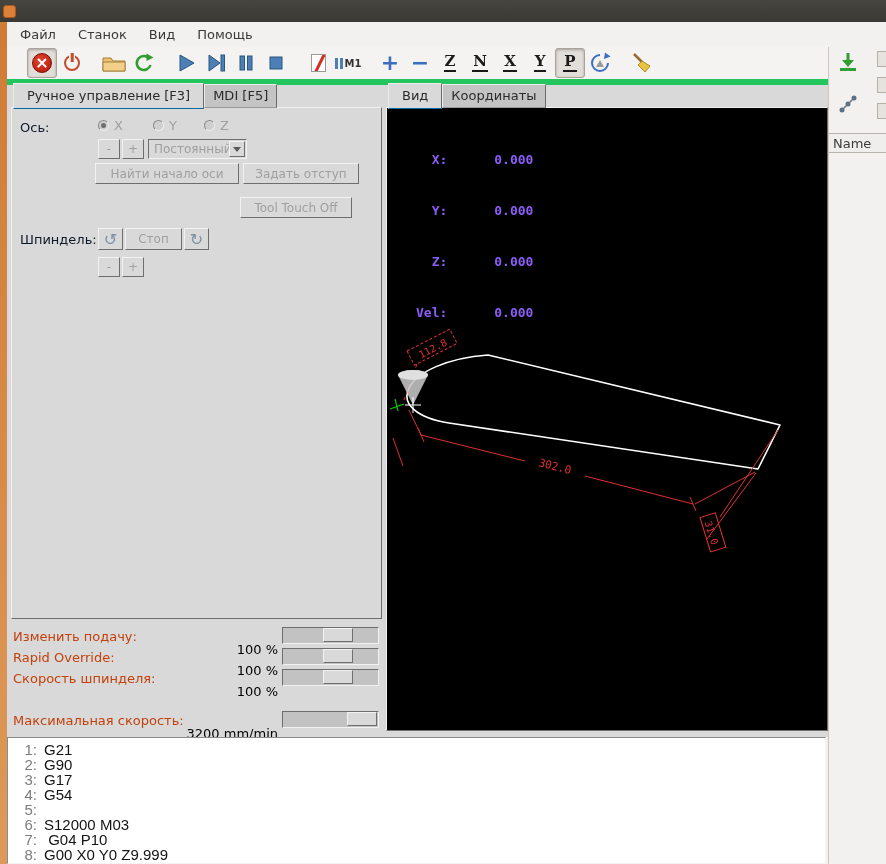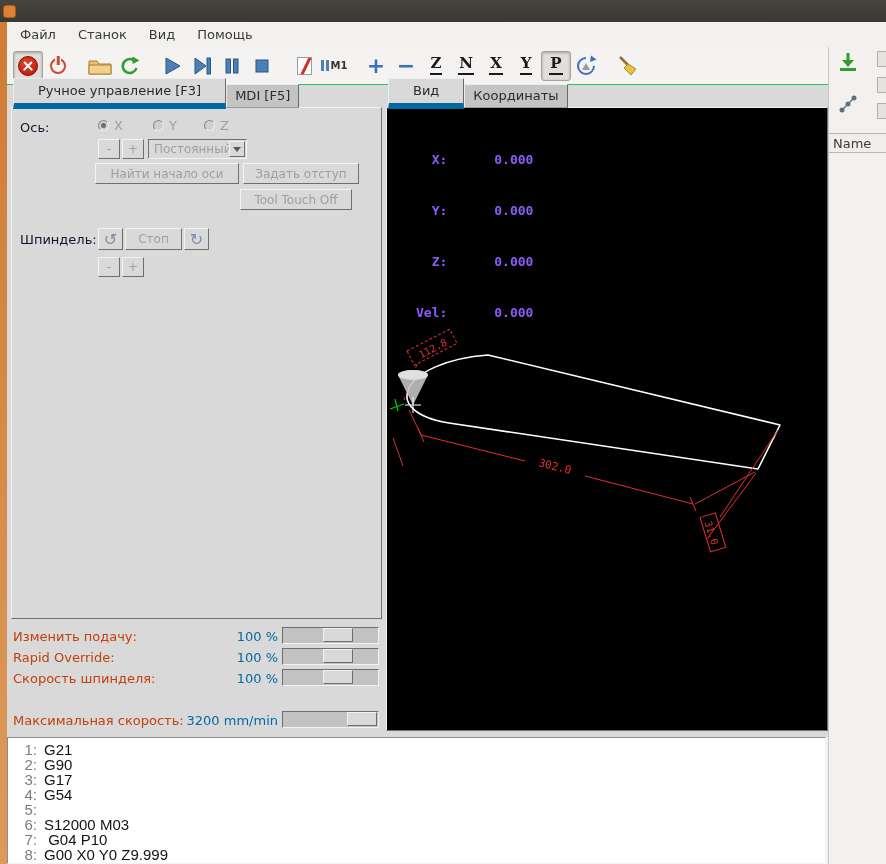--- a/index.html
+++ b/index.html
@@ -11,21 +11,21 @@
   .title-icon{width:13px;height:13px;border-radius:3px;background:#dd8136;border:1px solid #a85a1c}
   .title-text{color:#dcd8d0;font-weight:bold;font-size:13px;white-space:nowrap}
 
   .orange-strip{position:absolute;left:0;top:22px;width:7px;height:842px;background:linear-gradient(#cf7c35,#dd9a5b)}
 
   
   .menubar{position:absolute;left:7px;top:22px;width:879px;height:25px;background:#f2f1ef;display:flex;padding-left:2px}
   .menu-item{padding:0 11px;font-size:13px;color:#3a3a3a;display:flex;align-items:center;cursor:default}
 
   
-  .toolbar{position:absolute;left:7px;top:47px;width:821px;height:38px;background:#f4f3f1;border-bottom:1px solid #22c55e;display:flex;align-items:center;padding-left:6px}
+  .toolbar{position:absolute;left:7px;top:47px;width:821px;height:38px;background:#f4f3f1;border-bottom:6px solid #22c55e;display:flex;align-items:center;padding-left:20px}
   .tbtn{width:30px;height:30px;display:flex;align-items:center;justify-content:center;border-radius:3px;position:relative;flex:none}
   .tbtn.pressed{background:#e2dfda;border:1px solid #a9a39a;box-shadow:inset 0 1px 3px rgba(0,0,0,.28)}
   .tgap{width:12px;flex:none}
   .estop-icon{width:20px;height:20px;border-radius:50%;background:radial-gradient(circle at 40% 35%,#e24533,#b31504);border:1px solid #7e0d02;position:relative}
   .estop-icon::before,.estop-icon::after{content:"";position:absolute;width:12px;height:2.4px;background:#fff;left:3px;top:8px;border-radius:1px}
   .estop-icon::before{transform:rotate(45deg)}
   .estop-icon::after{transform:rotate(-45deg)}
   .power-icon{width:16px;height:16px;border:2.4px solid #c64c2e;border-radius:50%;position:relative}
   .power-icon::before{content:"";position:absolute;left:50%;top:-5px;transform:translateX(-50%);width:6px;height:7px;background:#f4f3f1}
   .power-icon::after{content:"";position:absolute;left:50%;top:-4px;transform:translateX(-50%);width:2.5px;height:9px;background:#c64c2e}
@@ -36,38 +36,38 @@
   .m1-bars i{width:3px;height:11px;background:#4b7fb5;display:block}
   .m1-text{font-size:10px;font-weight:bold;color:#333}
   .zoomin-icon::before{content:"+";font-size:22px;font-weight:bold;color:#3d6fc0;line-height:1}
   .zoomout-icon::before{content:"\2212";font-size:22px;font-weight:bold;color:#3d6fc0;line-height:1}
   .view-letter{font-family:"DejaVu Serif","Liberation Serif",serif;font-weight:bold;font-size:15px;color:#1a1a1a;border-bottom:2px solid #1a1a1a;line-height:1.05;padding:0 1px 1px}
 
   
   .axis-area{position:absolute;left:7px;top:85px;width:821px;height:652px;background:#d9d9d9}
   .tabs{position:absolute;display:flex;align-items:flex-end;height:23px;z-index:3}
   .tab{font-size:13px;padding:3px 8px 4px;background:#c4c4c4;border:1px solid;border-color:#ececec #6a6a6a #9a9a9a #ececec;color:#2b2b2b;white-space:nowrap}
-  .tab.active{background:#d9d9d9;padding:4px 24px 5px;border-bottom:6px solid #0369a1;margin-bottom:-1px}
+  .tab.active{background:#d9d9d9;padding:4px 13px 5px;border-bottom:1px solid #0369a1;margin-bottom:-1px}
   .nb-frame{position:absolute;left:4px;top:22px;width:371px;height:512px;border:1px solid;border-color:#f0f0f0 #6e6e6e #6e6e6e #f0f0f0;background:#d9d9d9;z-index:1}
   .tkbtn{position:absolute;background:#d9d9d9;border:1px solid;border-color:#f2f2f2 #6e6e6e #6e6e6e #f2f2f2;font-size:12px;display:flex;align-items:center;justify-content:center;white-space:nowrap}
   .dis{color:#9f9f9f}
   .plabel{position:absolute;font-size:13px;color:#0f172a;white-space:nowrap}
   .radio{position:absolute;display:flex;align-items:center;gap:5px;color:#9f9f9f;font-size:13px}
   .radio-ind{width:11px;height:11px;border-radius:50%;background:#cfcfcf;border:1px solid;border-color:#8a8a8a #ececec #ececec #8a8a8a;display:flex;align-items:center;justify-content:center}
   .radio-ind.sel::after{content:"";width:5px;height:5px;border-radius:50%;background:#6e6e6e}
   .combo{position:absolute;background:#d9d9d9;border:1px solid;border-color:#6e6e6e #f2f2f2 #f2f2f2 #6e6e6e;display:flex;align-items:center;padding-left:5px;font-size:12px;color:#9f9f9f}
   .combo-arrow{position:absolute;right:1px;top:1px;width:16px;height:16px;background:#d9d9d9;border:1px solid;border-color:#f2f2f2 #6e6e6e #6e6e6e #f2f2f2;display:flex;align-items:center;justify-content:center}
   .combo-arrow::after{content:"";border-left:4px solid transparent;border-right:4px solid transparent;border-top:5px solid #5a5a5a}
   .spin-ccw::before{content:"\21ba";font-size:16px;color:#7d8fa5}
   .spin-cw::before{content:"\21bb";font-size:16px;color:#7d8fa5}
 
   
   .ovr-row{position:absolute;left:4px;width:368px;height:20px}
   .ovr-label{position:absolute;left:2px;top:3px;font-size:13px;color:#c2410c;white-space:nowrap}
-  .ovr-value{position:absolute;right:101px;top:3px;font-size:13px;color:#0369a1;white-space:nowrap}
+  .ovr-value{position:absolute;right:101px;top:16px;font-size:13px;color:#000000;white-space:nowrap}
   .scale{position:absolute;right:0;top:1px;width:97px;height:17px;background:#c2c2c2;border:1px solid;border-color:#6e6e6e #f2f2f2 #f2f2f2 #6e6e6e}
   .scale-thumb{position:absolute;top:0;width:30px;height:14px;background:#d9d9d9;border:1px solid;border-color:#f2f2f2 #6e6e6e #6e6e6e #f2f2f2}
 
   
   .preview-frame{position:absolute;left:379px;top:22px;width:442px;height:624px;border:1px solid;border-color:#f0f0f0 #6e6e6e #6e6e6e #f0f0f0;background:#000;z-index:1}
   .preview-svg{position:absolute;left:0;top:0}
   .dro{position:absolute;left:29px;top:9px;color:#8b5cf6;font-family:"DejaVu Sans Mono","Liberation Mono",monospace;font-weight:bold;font-size:13px;line-height:17px;white-space:pre}
 
   
   .nativecam{position:absolute;left:828px;top:47px;width:58px;height:817px;background:#f2f1ef;border-left:1px solid #ccc8c1}
@@ -218,21 +218,21 @@
 
       <div class="tkbtn dis" style="left:86px;top:31px;width:22px;height:20px">-</div>
       <div class="tkbtn dis" style="left:110px;top:31px;width:22px;height:20px">+</div>
       <div class="combo" style="left:136px;top:31px;width:99px;height:20px">
         <span>Постоянный</span>
         <span class="combo-arrow"></span>
       </div>
 
       <div class="tkbtn dis" style="left:83px;top:55px;width:144px;height:21px">Найти начало оси</div>
       <div class="tkbtn dis" style="left:231px;top:55px;width:116px;height:21px">Задать отступ</div>
-      <div class="tkbtn dis" style="left:228px;top:81px;width:112px;height:21px">Tool Touch Off</div>
+      <div class="tkbtn dis" style="left:228px;top:89px;width:112px;height:21px">Tool Touch Off</div>
 
       <span class="plabel" style="left:8px;top:124px">Шпиндель:</span>
       <div class="tkbtn spin-ccw" style="left:86px;top:120px;width:25px;height:22px"></div>
       <div class="tkbtn dis" style="left:113px;top:120px;width:57px;height:22px">Стоп</div>
       <div class="tkbtn spin-cw" style="left:172px;top:120px;width:25px;height:22px"></div>
 
       <div class="tkbtn dis" style="left:86px;top:149px;width:22px;height:20px">-</div>
       <div class="tkbtn dis" style="left:110px;top:149px;width:22px;height:20px">+</div>
     </div>
 

